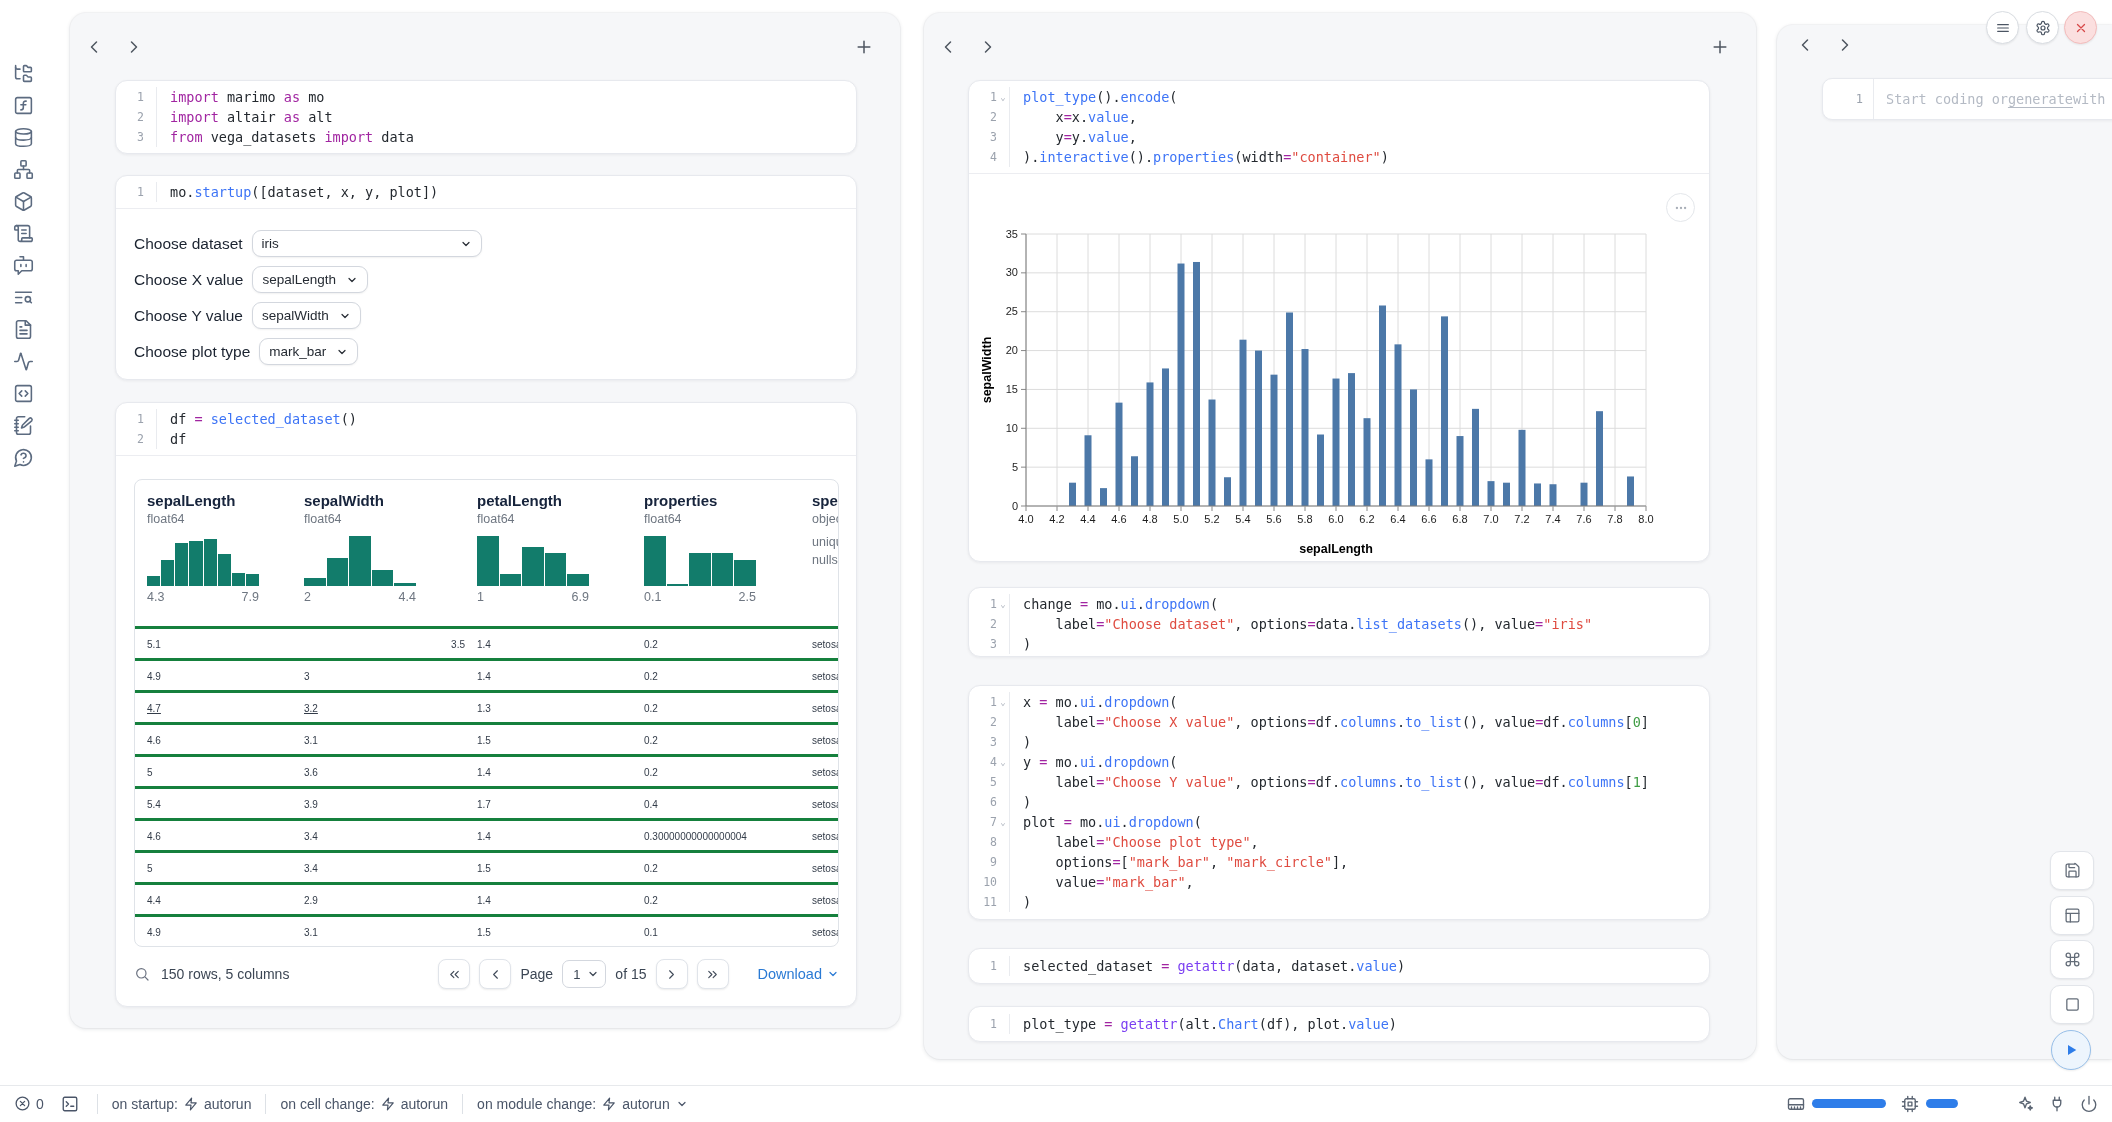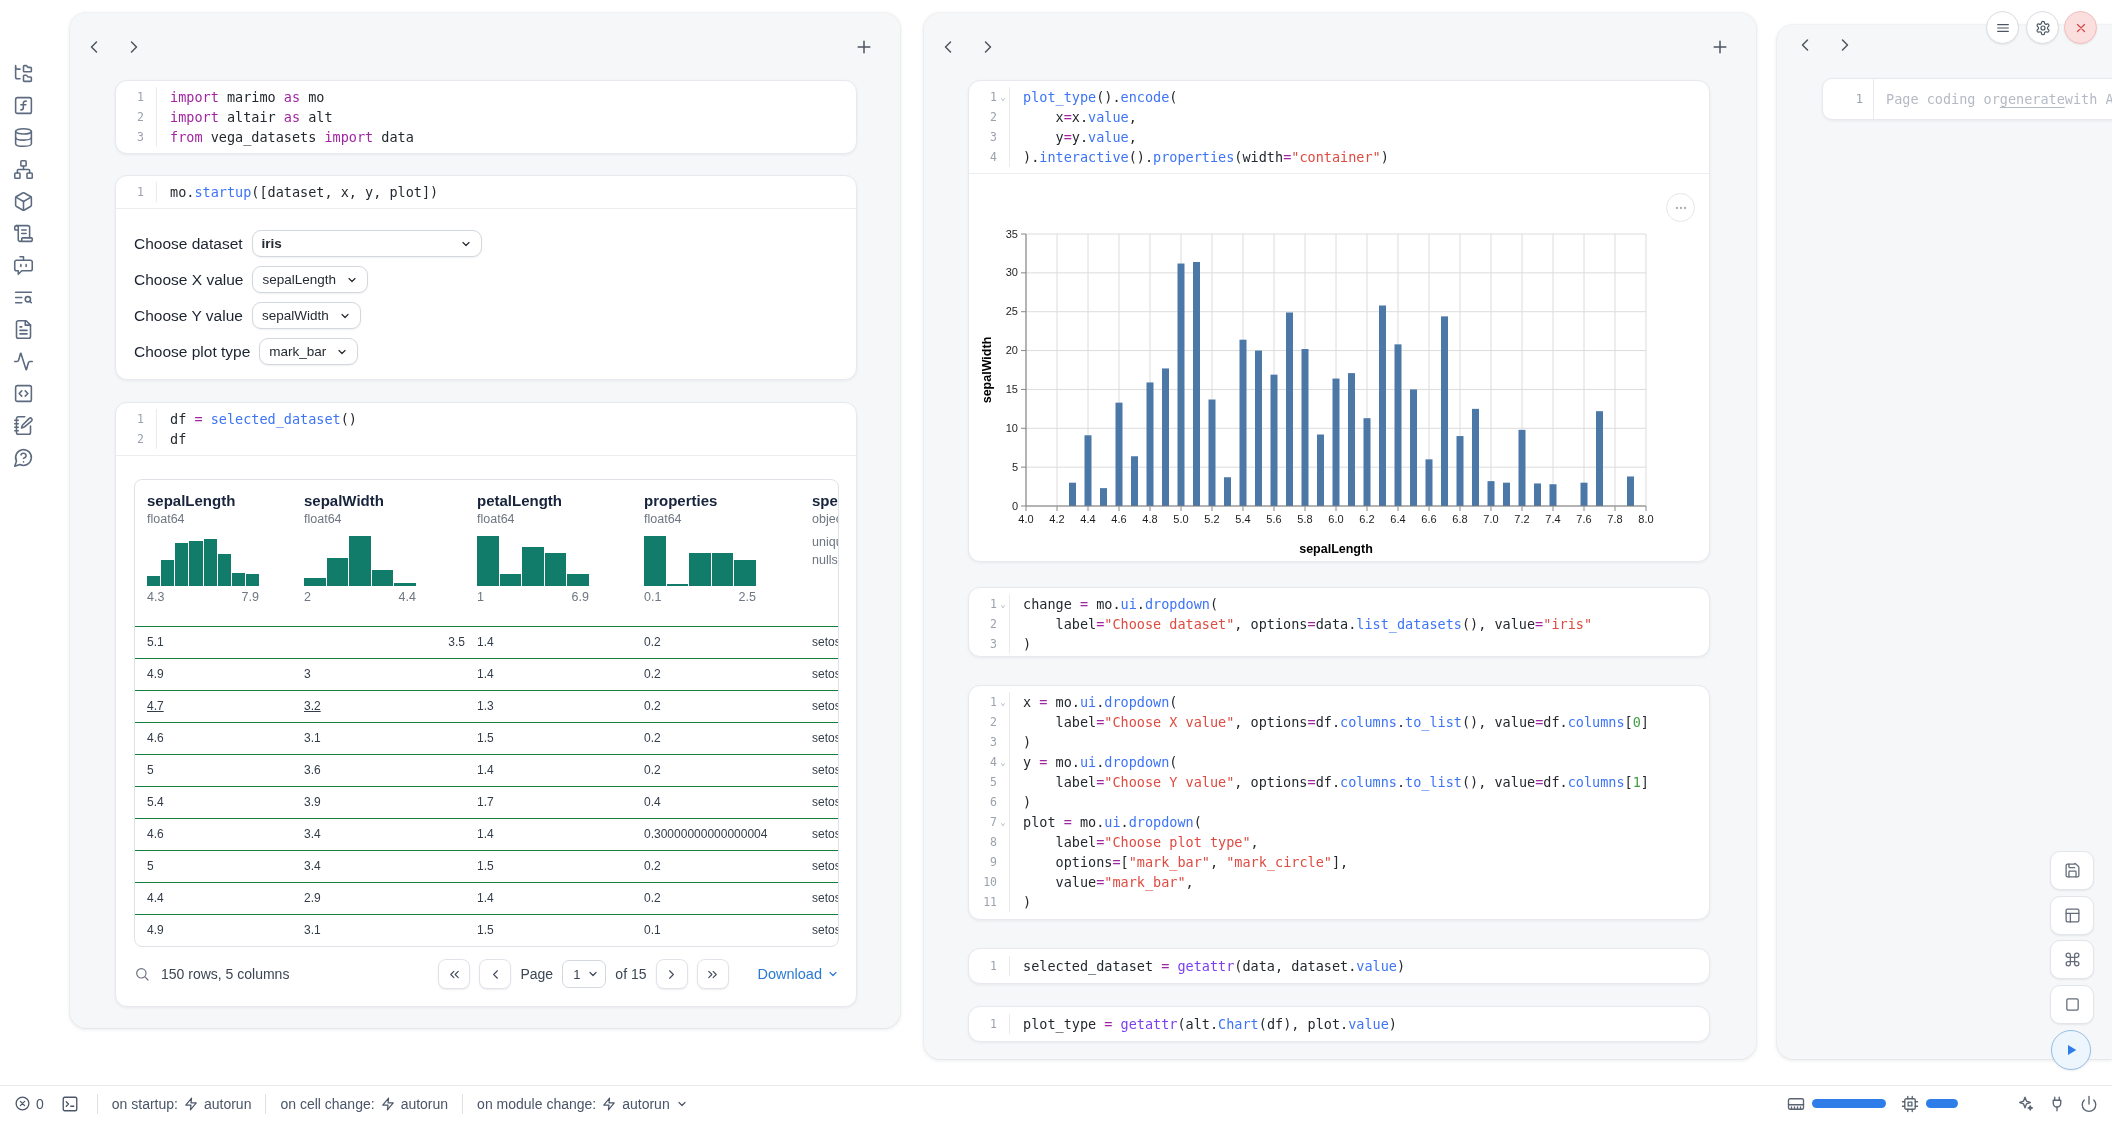--- a/index.html
+++ b/index.html
@@ -34,22 +34,22 @@
           border-radius:8px;overflow:hidden;background:#fff;box-sizing:border-box}
   .thdr{display:flex;height:146px}
   .thcell{overflow:hidden;padding:12px 0 0 12px;box-sizing:border-box;flex:0 0 auto}
   .tname{font-size:15px;font-weight:bold;color:#17243c;white-space:nowrap}
   .ttype{font-size:12.5px;color:#6e7681;margin-top:3px;white-space:nowrap}
   .tmeta{font-size:12.5px;color:#6e7681;margin-top:7px;line-height:18px;white-space:nowrap}
   .hist{display:flex;align-items:flex-end;gap:1px;width:112px;height:53px;margin-top:7px}
   .hist div{flex:1;background:#127c6b}
   .hrange{width:112px;display:flex;justify-content:space-between;font-size:12.5px;
           color:#6e7681;margin-top:4px}
-  .trow{display:flex;height:32px;line-height:31px;border-top:1px solid #15803d;
-        font-size:12px;color:#333c49;box-sizing:border-box}
+  .trow{display:flex;height:32px;line-height:31px;border-top:3px solid #15803d;
+        font-size:10px;color:#333c49;box-sizing:border-box}
   .tcellv{overflow:hidden;white-space:nowrap;padding-left:12px;box-sizing:border-box;flex:0 0 auto}
   .tfoot{position:absolute;left:18px;top:556px;width:705px;display:flex;
          justify-content:space-between;align-items:center;color:#3c4654;font-size:14px}
   .tfoot-left{display:flex;align-items:center;gap:11px}
   .tfoot-right{display:flex;align-items:center;gap:9px}
   .pgbtn{width:30px;height:28px;border:1px solid #e0e4ea;border-radius:8px;background:#fff;
          box-shadow:0 1px 2px rgba(0,0,0,.08);display:flex;align-items:center;justify-content:center;
          color:#414b59;cursor:pointer}
   .pageselect{border:1px solid #d3d7de;border-radius:7px;height:26px;padding:0 6px 0 10px;
               display:inline-flex;align-items:center;gap:7px;font-size:13px;background:#fff;cursor:pointer}
@@ -245,21 +245,21 @@
             <span>1</span>
             <span class="fold"></span>
           </span>
           <span class="cd"><span class="tp">mo.</span><span class="tf">startup</span><span class="tp">([dataset, x, y, plot])</span></span>
         </div>
       </div>
     <div class="cdiv"></div>
     <div class="ctls">
         <div class="ctl-row">
           <span>Choose dataset</span>
-          <span class="sel" style="width: 230px; font-weight: bold;">
+          <span class="sel" style="width: 230px;">
             <span>iris</span>
             <span class="i12" data-icon="chevron-down">
               <svg viewBox="0 0 24 24" fill="none" stroke="currentColor" stroke-width="2.4" stroke-linecap="round" stroke-linejoin="round">
                 <path d="m6 9 6 6 6-6"></path>
               </svg>
             </span>
           </span>
         </div>
         <div class="ctl-row">
           <span>Choose X value</span>
@@ -852,21 +852,21 @@
       </svg>
     </span>
   <span class="navbtn" style="left:58px;top:10px" data-icon="chevron-right">
       <svg viewBox="0 0 24 24" fill="none" stroke="currentColor" stroke-width="1.8" stroke-linecap="round" stroke-linejoin="round">
         <path d="m9 18 6-6-6-6"></path>
       </svg>
     </span>
   <div class="rcard">
     <span class="rgut">1</span>
     <span class="rph">
-        <span>Page coding or </span>
+        <span>Start coding or </span>
         <u>generate</u>
         <span> with AI</span>
       </span>
   </div>
 </div>
 
 <div class="circbtn" style="left:1986px">
     <span class="i16" data-icon="menu">
       <svg viewBox="0 0 24 24" fill="none" stroke="currentColor" stroke-width="1.8" stroke-linecap="round" stroke-linejoin="round">
         <path d="M4 7h16M4 12h16M4 17h16"></path>

